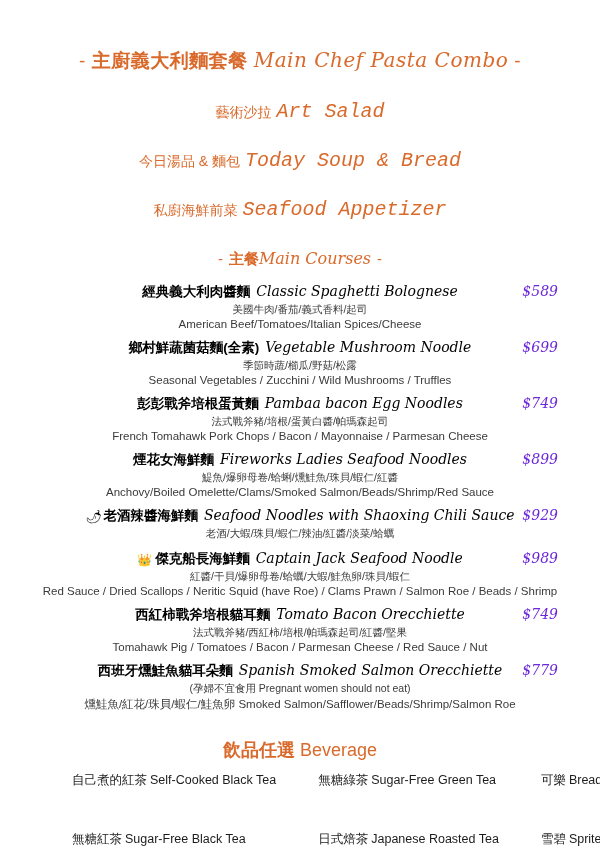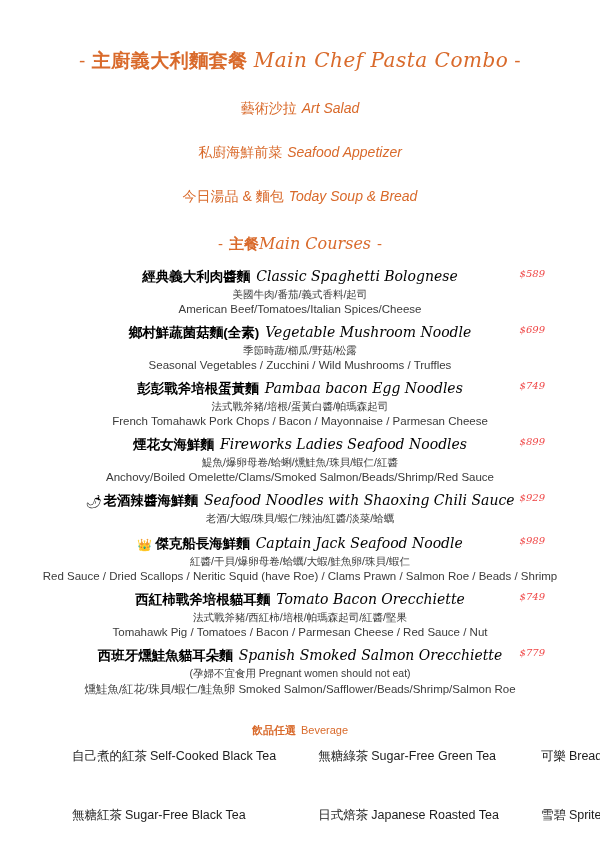--- a/index.html
+++ b/index.html
@@ -37,23 +37,23 @@
   
   .course-line {
     text-align: center;
     color: #d96a2b;
     font-size: 14px;
     margin: 26px 0 0 0;
     white-space: nowrap;
   }
   .course-line .zh { font-weight: 500; }
   .course-line .en {
-    font-family: Liberation Sans, sans-serif;
-    font-style: italic;
-    font-size: 14px;
+    font-family: Liberation Mono, monospace;
+    font-style: italic;
+    font-size: 20px;
     margin-left: 5px;
   }
 
   .section-head {
     text-align: center;
     color: #d96a2b;
     font-size: 15px;
     margin: 28px 0 14px 0;
     white-space: nowrap;
   }
@@ -85,26 +85,26 @@
   }
   .dish-name .en {
     font-family: "DejaVu Serif", serif;
     font-style: italic;
     font-weight: 400;
     font-size: 14px;
     margin-left: 6px;
   }
   .dish-price {
     position: absolute;
-    right: 23px;
+    right: 10px;
     top: 0;
     font-family: "DejaVu Serif", serif;
     font-style: italic;
-    font-size: 10px;
-    color: #ef4444;
+    font-size: 14px;
+    color: #6d28d9;
   }
   .dish-sub-zh {
     text-align: center;
     font-size: 10.5px;
     color: #3a3a3a;
     margin-top: 2px;
     white-space: nowrap;
   }
   .dish-sub-en {
     text-align: center;
@@ -120,21 +120,21 @@
     position: relative;
     top: 1px;
   }
   .chili-icon { font-size: 13px; }
   .crown-icon { font-size: 12px; }
 
   
   .bev-head {
     text-align: center;
     color: #d96a2b;
-    font-size: 11px;
+    font-size: 18px;
     margin: 26px 0 10px 0;
     font-weight: 600;
   }
   .bev-head .en { font-weight: 400; margin-left: 5px; }
   .bev-grid {
     display: grid;
     grid-template-columns: 1fr 1fr 0.55fr;
     row-gap: 9px;
     padding: 0 54px;
     font-size: 12.5px;
@@ -158,25 +158,25 @@
 
 <div class="page">
 
   <div class="main-title">
     <span class="dash">-</span><span class="zh">主廚義大利麵套餐</span><span class="en">Main Chef Pasta Combo</span><span class="dash">-</span>
   </div>
 
   <div class="course-line">
     <span class="zh">藝術沙拉</span><span class="en">Art Salad</span>
   </div>
+  <div class="course-line soup">
+    <span class="zh">今日湯品 &amp; 麵包</span><span class="en">Today Soup &amp; Bread</span>
+  </div>
   <div class="course-line">
     <span class="zh">私廚海鮮前菜</span><span class="en">Seafood Appetizer</span>
-  </div>
-  <div class="course-line soup">
-    <span class="zh">今日湯品 &amp; 麵包</span><span class="en">Today Soup &amp; Bread</span>
   </div>
 
   <div class="section-head">
     <span class="dash">-</span><span class="zh">主餐</span><span class="en">Main Courses</span><span class="dash">-</span>
   </div>
 
   <div class="dish">
     <div class="dish-title-row">
       <span class="dish-name"><span>經典義大利肉醬麵</span><span class="en">Classic Spaghetti Bolognese</span></span>
       <span class="dish-price">$589</span>

